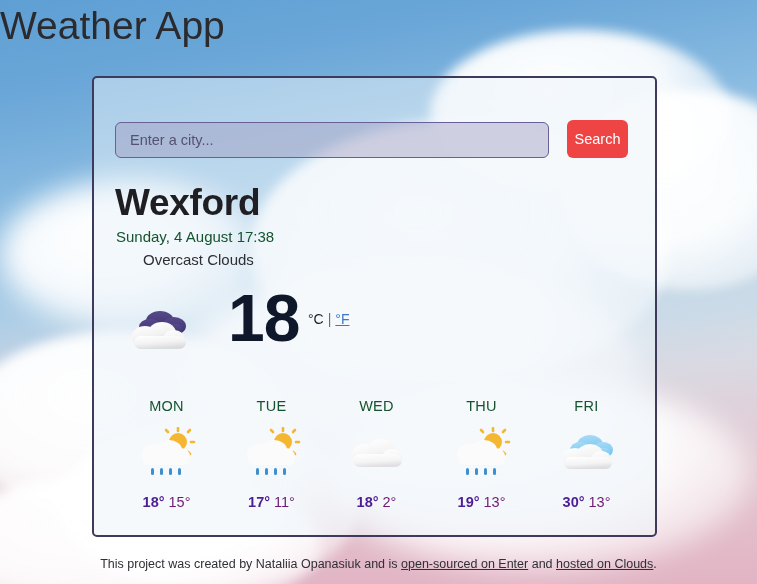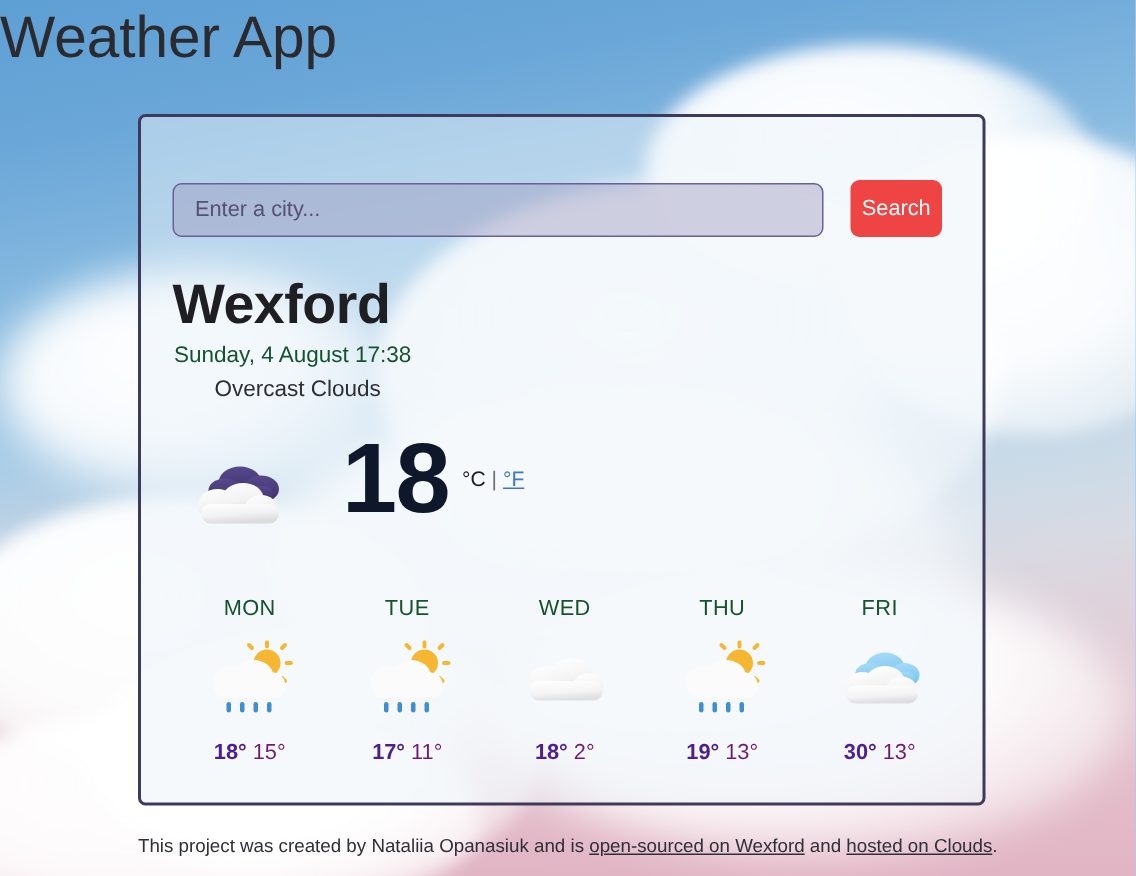--- a/index.html
+++ b/index.html
@@ -457,14 +457,14 @@
       </div>
       <div class="fc-temps">
         <span class="fc-max">30°</span><span class="fc-min">13°</span>
       </div>
     </div>
 
   </div>
 </div>
 
 <div id="footer">
-  <span>This project was created by Nataliia Opanasiuk and is </span><a href="#">open-sourced on Wexford</a><span> and </span><a href="#">hosted on Clouds</a><span>.</span>
+  <span>This project was created by Nataliia Opanasiuk and is </span><a href="#">open-sourced on Enter</a><span> and </span><a href="#">hosted on Clouds</a><span>.</span>
 </div>
 
 </body></html>

